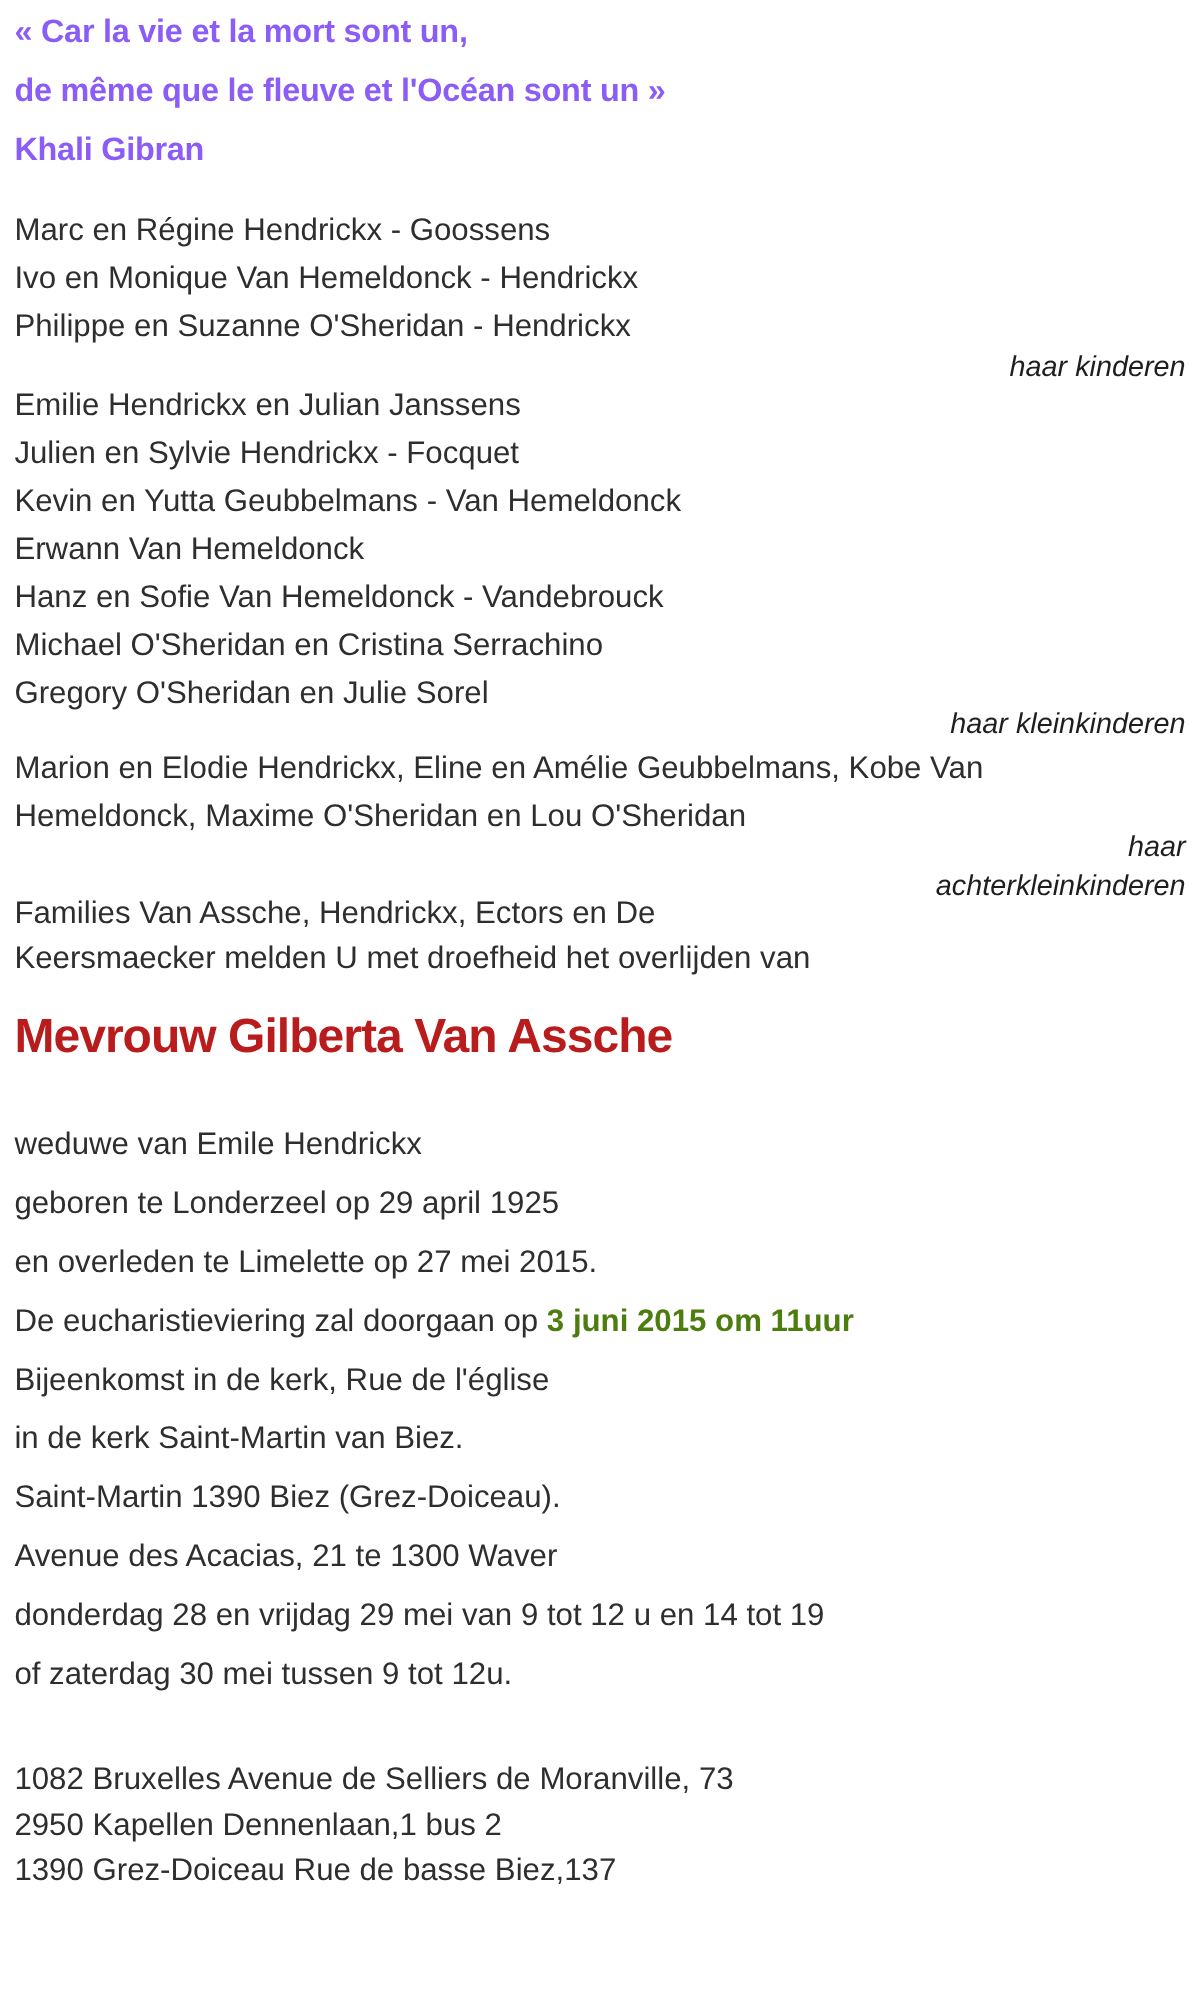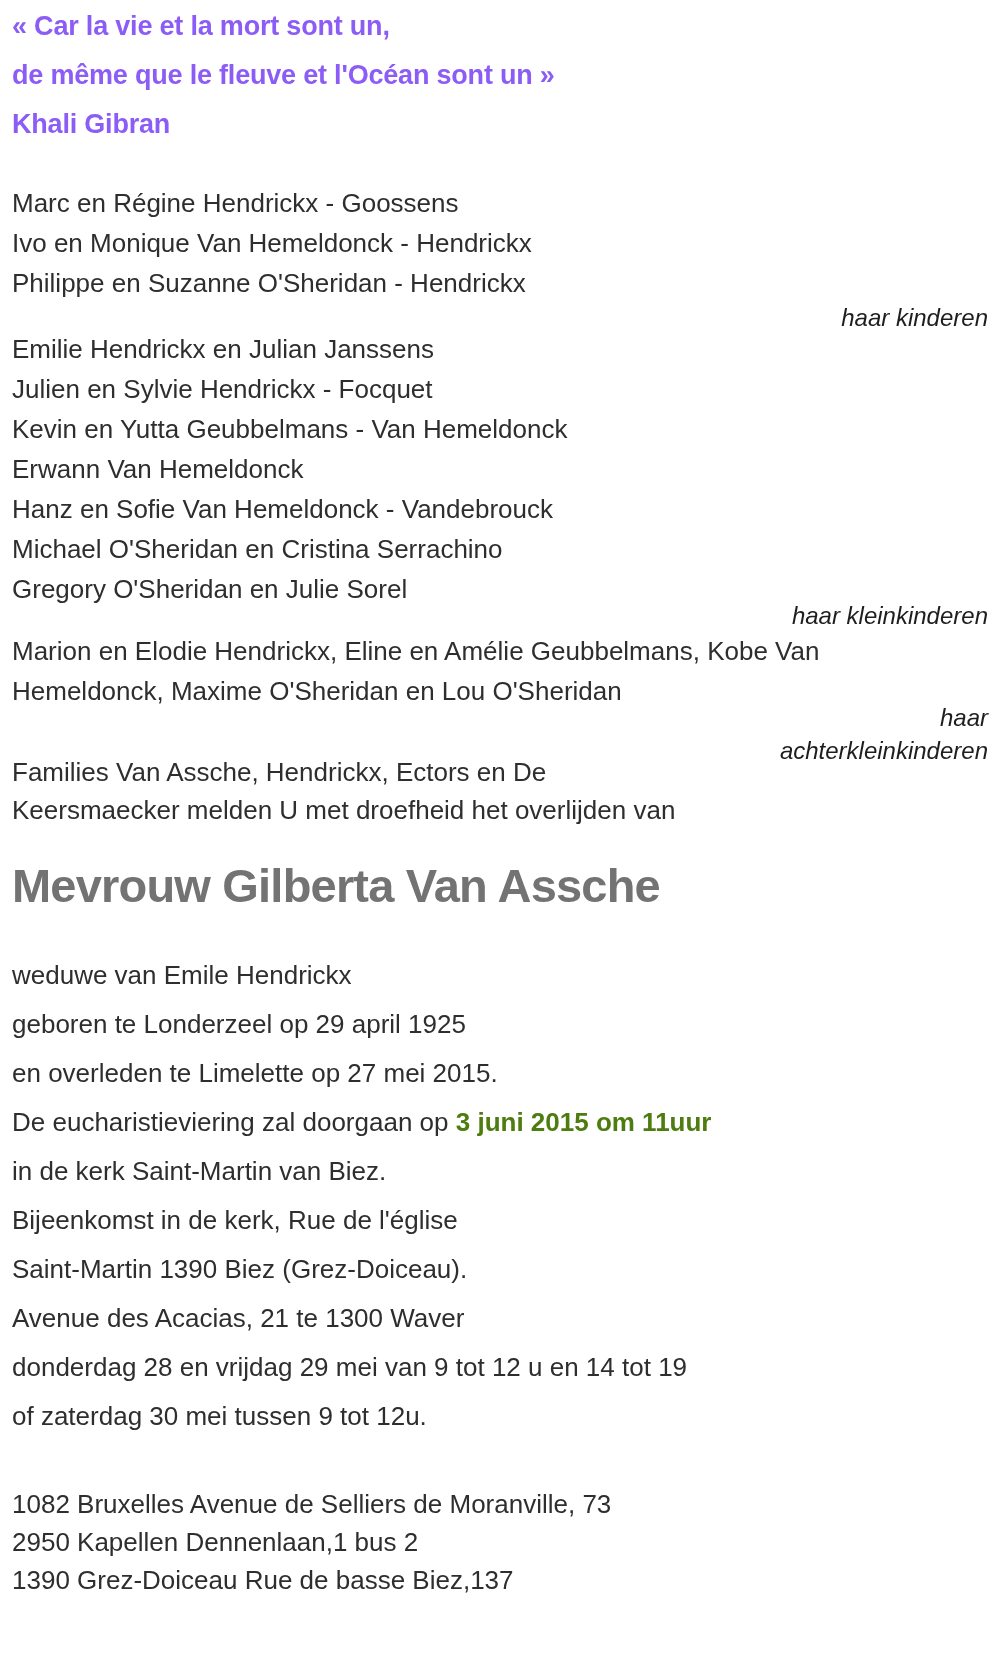--- a/index.html
+++ b/index.html
@@ -11,36 +11,36 @@
   }
   .doc{padding:2px 12px 0 12px;}
 
   .quote p{
     margin:0;font-size:27px;font-weight:700;line-height:49px;
     color:#8b5cf6;letter-spacing:-0.2px;
   }
 
   .names{font-size:26px;line-height:40px;}
   .names div{white-space:nowrap;}
-  .sec-children{margin-top:34px;}
+  .sec-children{margin-top:22px;}
   .sec-grand{margin-top:-4px;}
 
   .side-label{
     font-size:24px;font-style:italic;text-align:right;
     line-height:30px;color:#1e1e1e;
   }
   .label-klein{margin-top:-8px;}
   .label-achter{line-height:33px;margin-top:-10px;}
 
   .sec-families{margin-top:-14px;font-size:26px;line-height:38px;}
   .sec-families div{white-space:nowrap;}
 
   .title{
-    margin-top:34px;font-size:47px;font-weight:700;line-height:46px;
-    color:#737373;letter-spacing:-0.8px;white-space:nowrap;
+    margin-top:24px;font-size:40px;font-weight:700;line-height:46px;
+    color:#b91c1c;letter-spacing:-0.8px;white-space:nowrap;
   }
 
   .details{margin-top:42px;font-size:26px;line-height:49px;}
   .details div{white-space:nowrap;}
   .bold-part{font-weight:700;color:#4d7c0f;}
 
   .addresses{margin-top:44px;font-size:26px;line-height:38px;}
   .addresses div{white-space:nowrap;}
 </style>
 </head>
@@ -86,22 +86,22 @@
     <div>Keersmaecker melden U met droefheid het overlijden van</div>
   </div>
 
   <div class="title">Mevrouw Gilberta Van Assche</div>
 
   <div class="details">
     <div>weduwe van Emile Hendrickx</div>
     <div>geboren te Londerzeel op 29 april 1925</div>
     <div>en overleden te Limelette op 27 mei 2015.</div>
     <div><span>De eucharistieviering zal doorgaan op </span><span class="bold-part">3 juni 2015 om 11uur</span></div>
+    <div>Bijeenkomst in de kerk, Rue de l'église</div>
     <div>in de kerk Saint-Martin van Biez.</div>
-    <div>Bijeenkomst in de kerk, Rue de l'église</div>
     <div>Saint-Martin 1390 Biez (Grez-Doiceau).</div>
     <div>Avenue des Acacias, 21 te 1300 Waver</div>
     <div>donderdag 28 en vrijdag 29 mei van 9 tot 12 u en 14 tot 19</div>
     <div>of zaterdag 30 mei tussen 9 tot 12u.</div>
   </div>
 
   <div class="addresses">
     <div>1082 Bruxelles Avenue de Selliers de Moranville, 73</div>
     <div>2950 Kapellen Dennenlaan,1 bus 2</div>
     <div>1390 Grez-Doiceau Rue de basse Biez,137</div>

